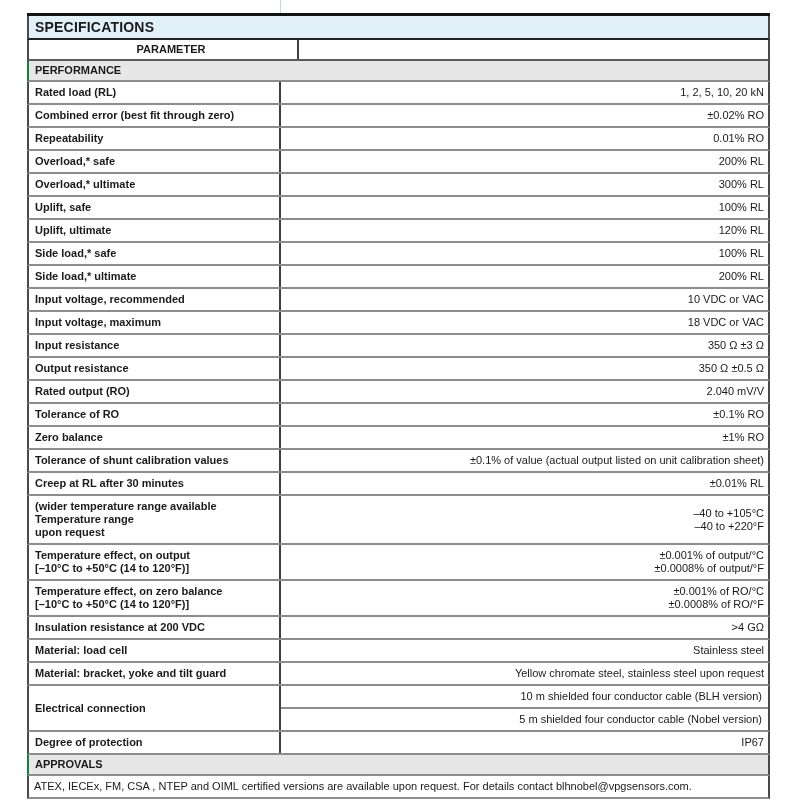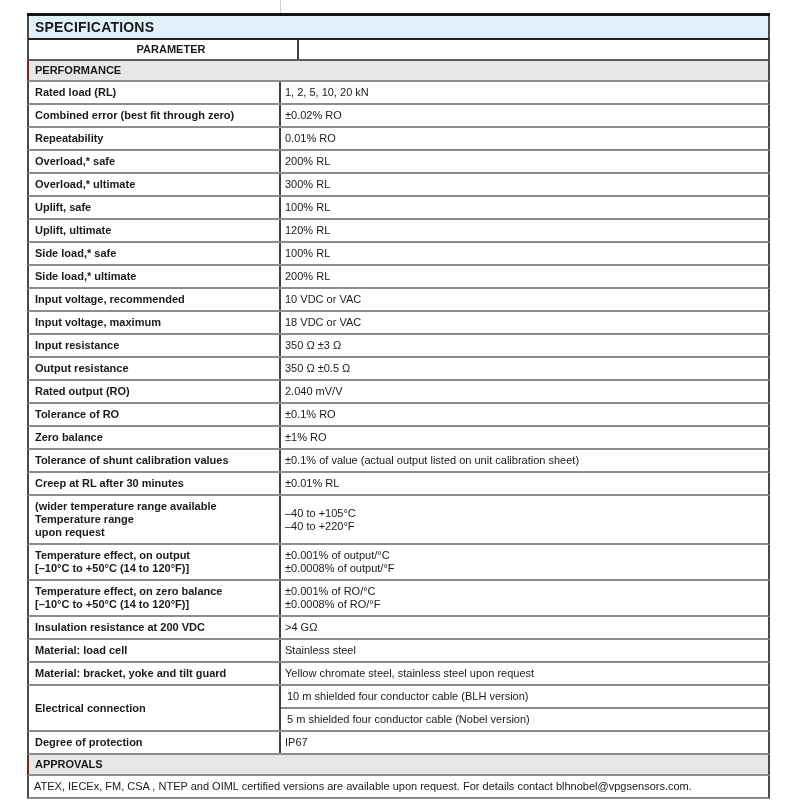--- a/index.html
+++ b/index.html
@@ -54,21 +54,21 @@
     text-align: center;
     font-weight: bold;
     font-size: 11px;
     line-height: 13px;
     padding: 3px 6px;
     margin-left: 16px;
   }
   .param-header-spacer { flex: 1; }
   .section-header {
     background: var(--section-bg, #e7e7e7);
-    border-left: 2px solid #7f1d1d;
+    border-left: 2px solid #15803d;
     border-right: 2px solid #4a4a4a;
     border-bottom: 2px solid #8d8d8d;
     font-weight: bold;
     font-size: 11px;
     line-height: 13px;
     padding: 3px 6px;
   }
   .row {
     display: flex;
     border-left: 2px solid #4a4a4a;
@@ -83,21 +83,21 @@
     width: 240px;
     padding: 4px 4px 4px 6px;
     font-weight: bold;
     border-right: 2px solid #3f3f3f;
     display: flex;
     flex-direction: column;
     justify-content: center;
   }
   .value {
     flex: 1;
-    text-align: left;
+    text-align: right;
     padding: 4px 4px;
     display: flex;
     flex-direction: column;
     justify-content: center;
   }
   .value.subs { padding: 0; }
   .subrow {
     padding: 4px 6px;
     border-bottom: 2px solid #8d8d8d;
   }

